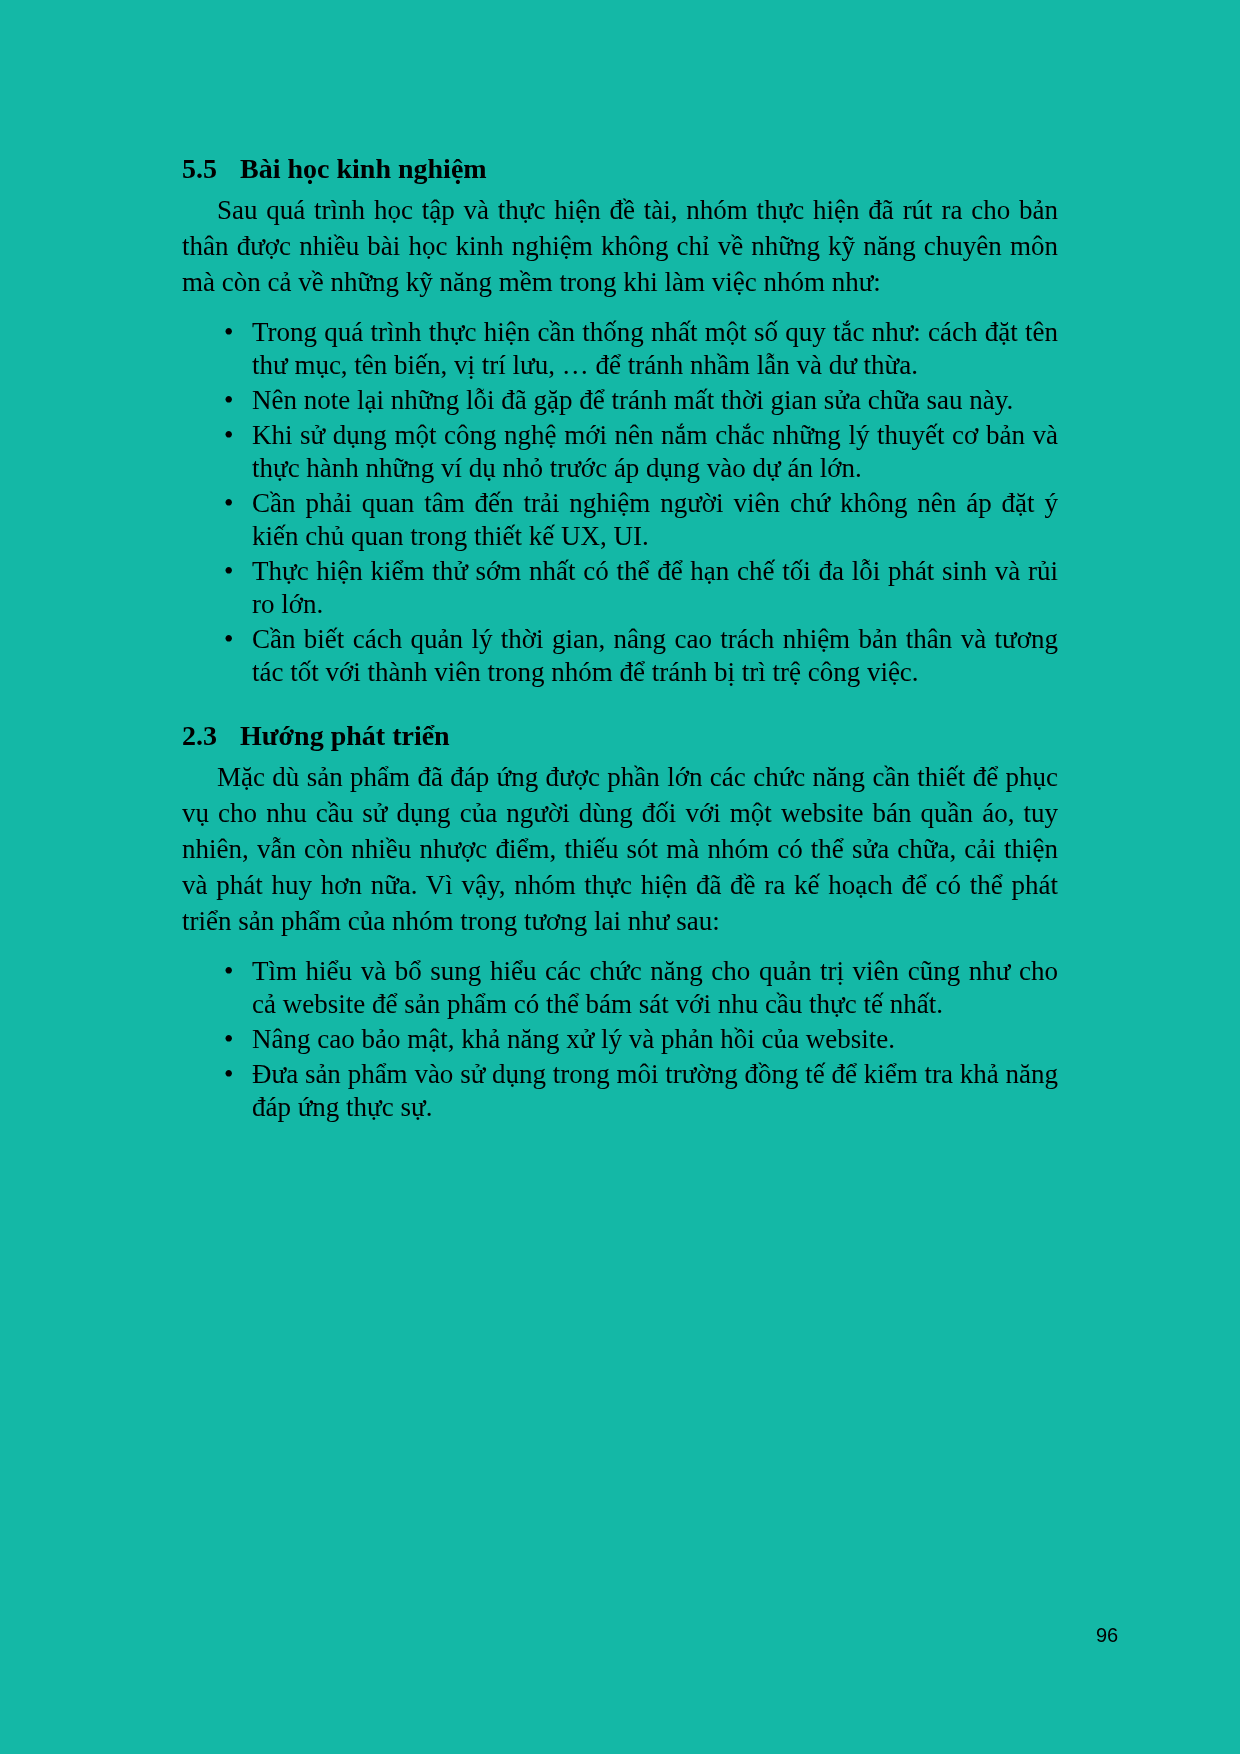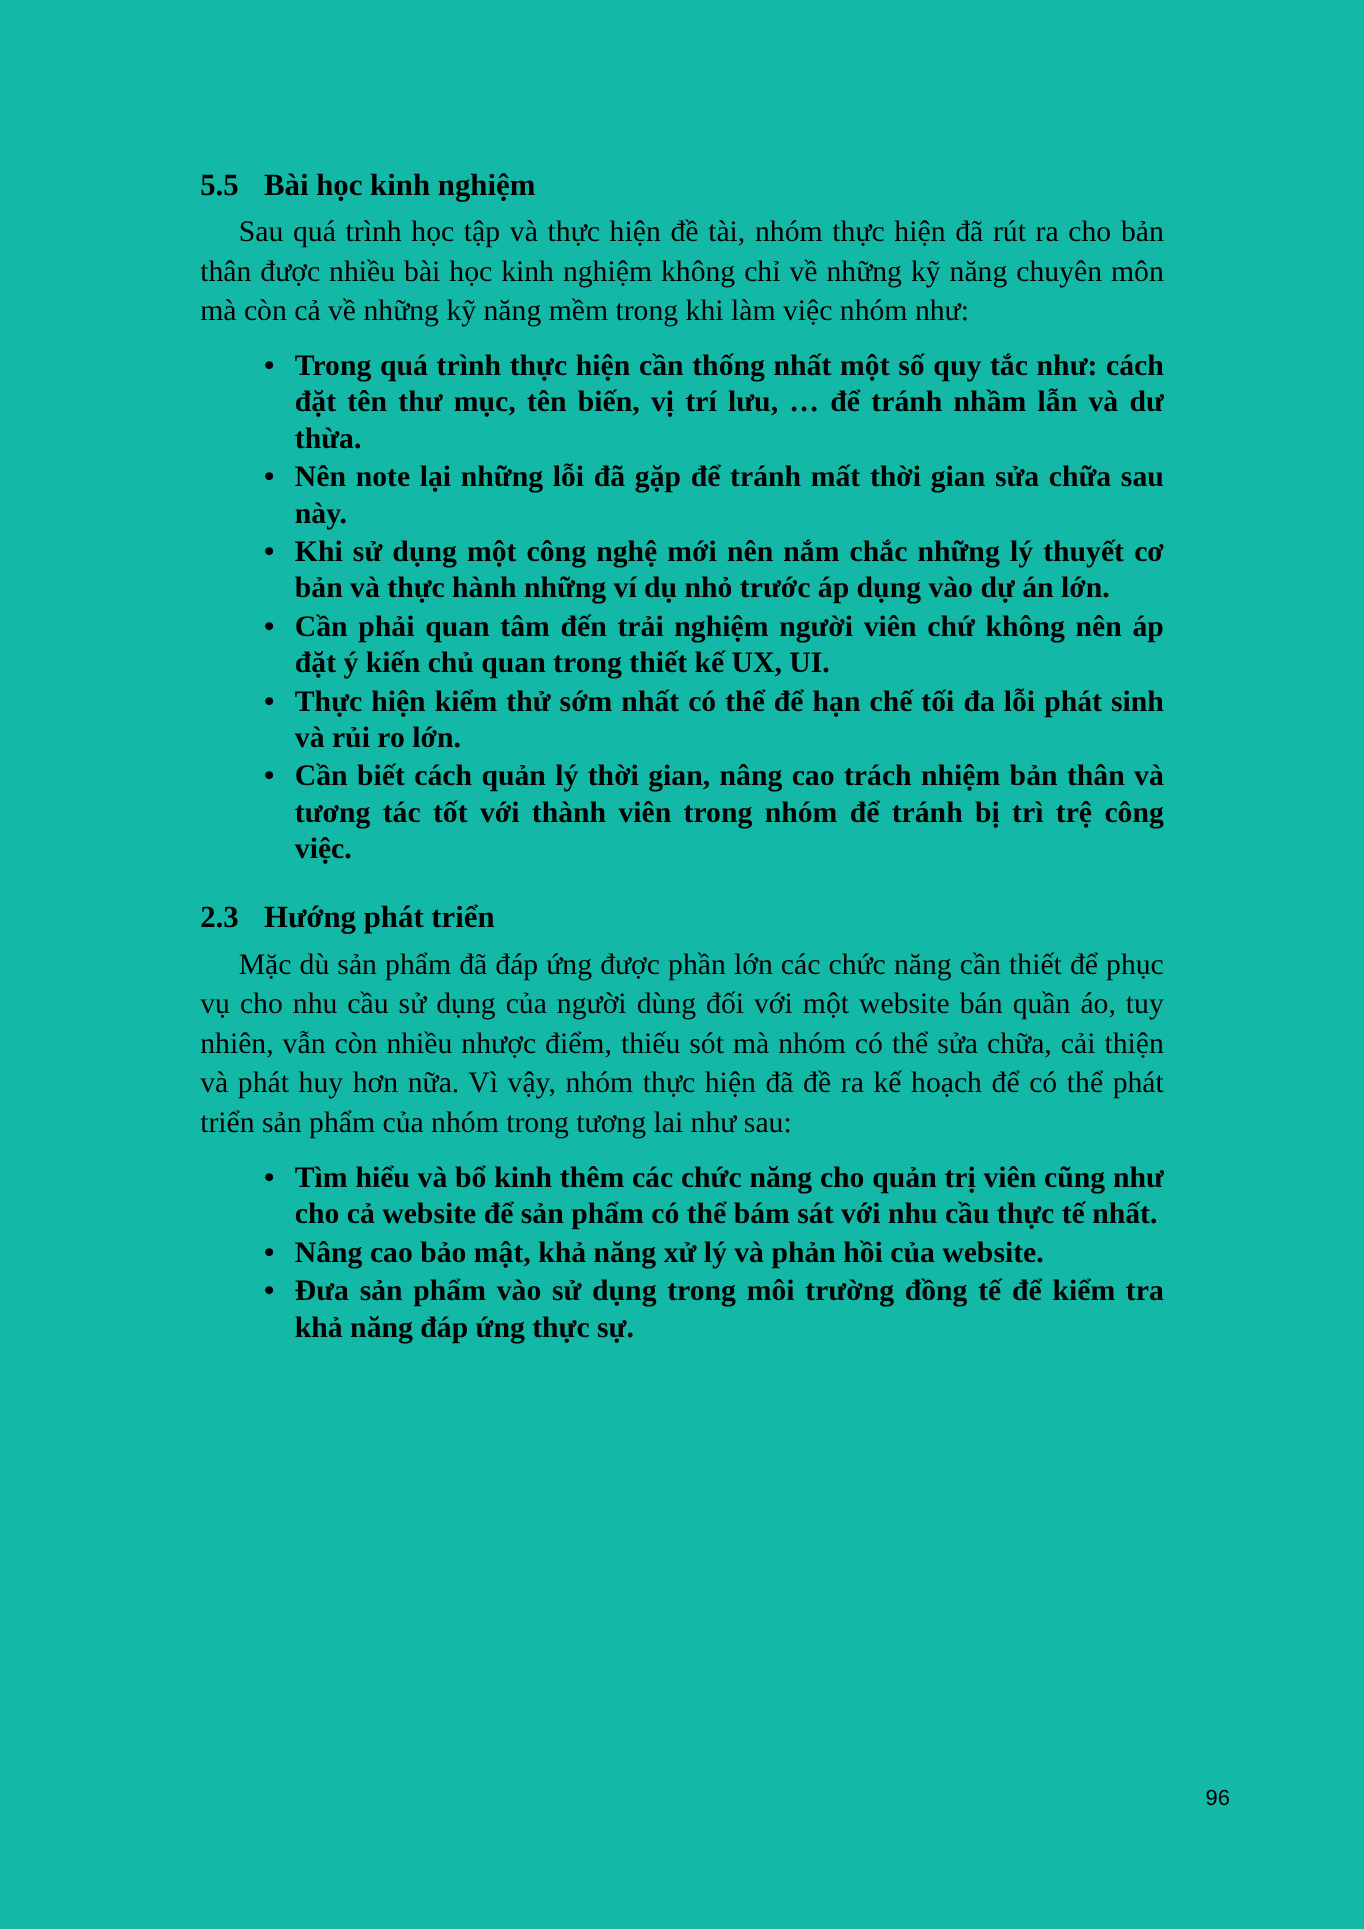--- a/index.html
+++ b/index.html
@@ -41,22 +41,21 @@
   }
   ul.bullets {
     list-style: none;
     margin: 16px 0 0 0;
     padding: 0 0 0 70px;
   }
   ul.bullets li {
     position: relative;
     text-align: justify;
     line-height: 33px;
-    margin: 0 0 2px 16px;
-    font-weight: bold;
+    margin: 0 0 2px 0;
   }
   ul.bullets li::before {
     content: "\2022";
     position: absolute;
     left: -28px;
     top: 0;
     line-height: 33px;
   }
   .section-gap {
     margin-top: 30px;
@@ -90,21 +89,21 @@
         <li>Cần biết cách quản lý thời gian, nâng cao trách nhiệm bản thân và tương tác tốt với thành viên trong nhóm để tránh bị trì trệ công việc.</li>
       </ul>
     </section>
 
     <section class="section-gap">
       <div class="heading">
         <span class="h-num">2.3</span><span class="h-title">Hướng phát triển</span>
       </div>
       <p class="para">Mặc dù sản phẩm đã đáp ứng được phần lớn các chức năng cần thiết để phục vụ cho nhu cầu sử dụng của người dùng đối với một website bán quần áo, tuy nhiên, vẫn còn nhiều nhược điểm, thiếu sót mà nhóm có thể sửa chữa, cải thiện và phát huy hơn nữa. Vì vậy, nhóm thực hiện đã đề ra kế hoạch để có thể phát triển sản phẩm của nhóm trong tương lai như sau:</p>
       <ul class="bullets">
-        <li>Tìm hiểu và bổ kinh thêm các chức năng cho quản trị viên cũng như cho cả website để sản phẩm có thể bám sát với nhu cầu thực tế nhất.</li>
+        <li>Tìm hiểu và bổ sung hiểu các chức năng cho quản trị viên cũng như cho cả website để sản phẩm có thể bám sát với nhu cầu thực tế nhất.</li>
         <li>Nâng cao bảo mật, khả năng xử lý và phản hồi của website.</li>
         <li>Đưa sản phẩm vào sử dụng trong môi trường đồng tế để kiểm tra khả năng đáp ứng thực sự.</li>
       </ul>
     </section>
 
   </div>
 
   <div class="page-number">96</div>
 </div>
 

